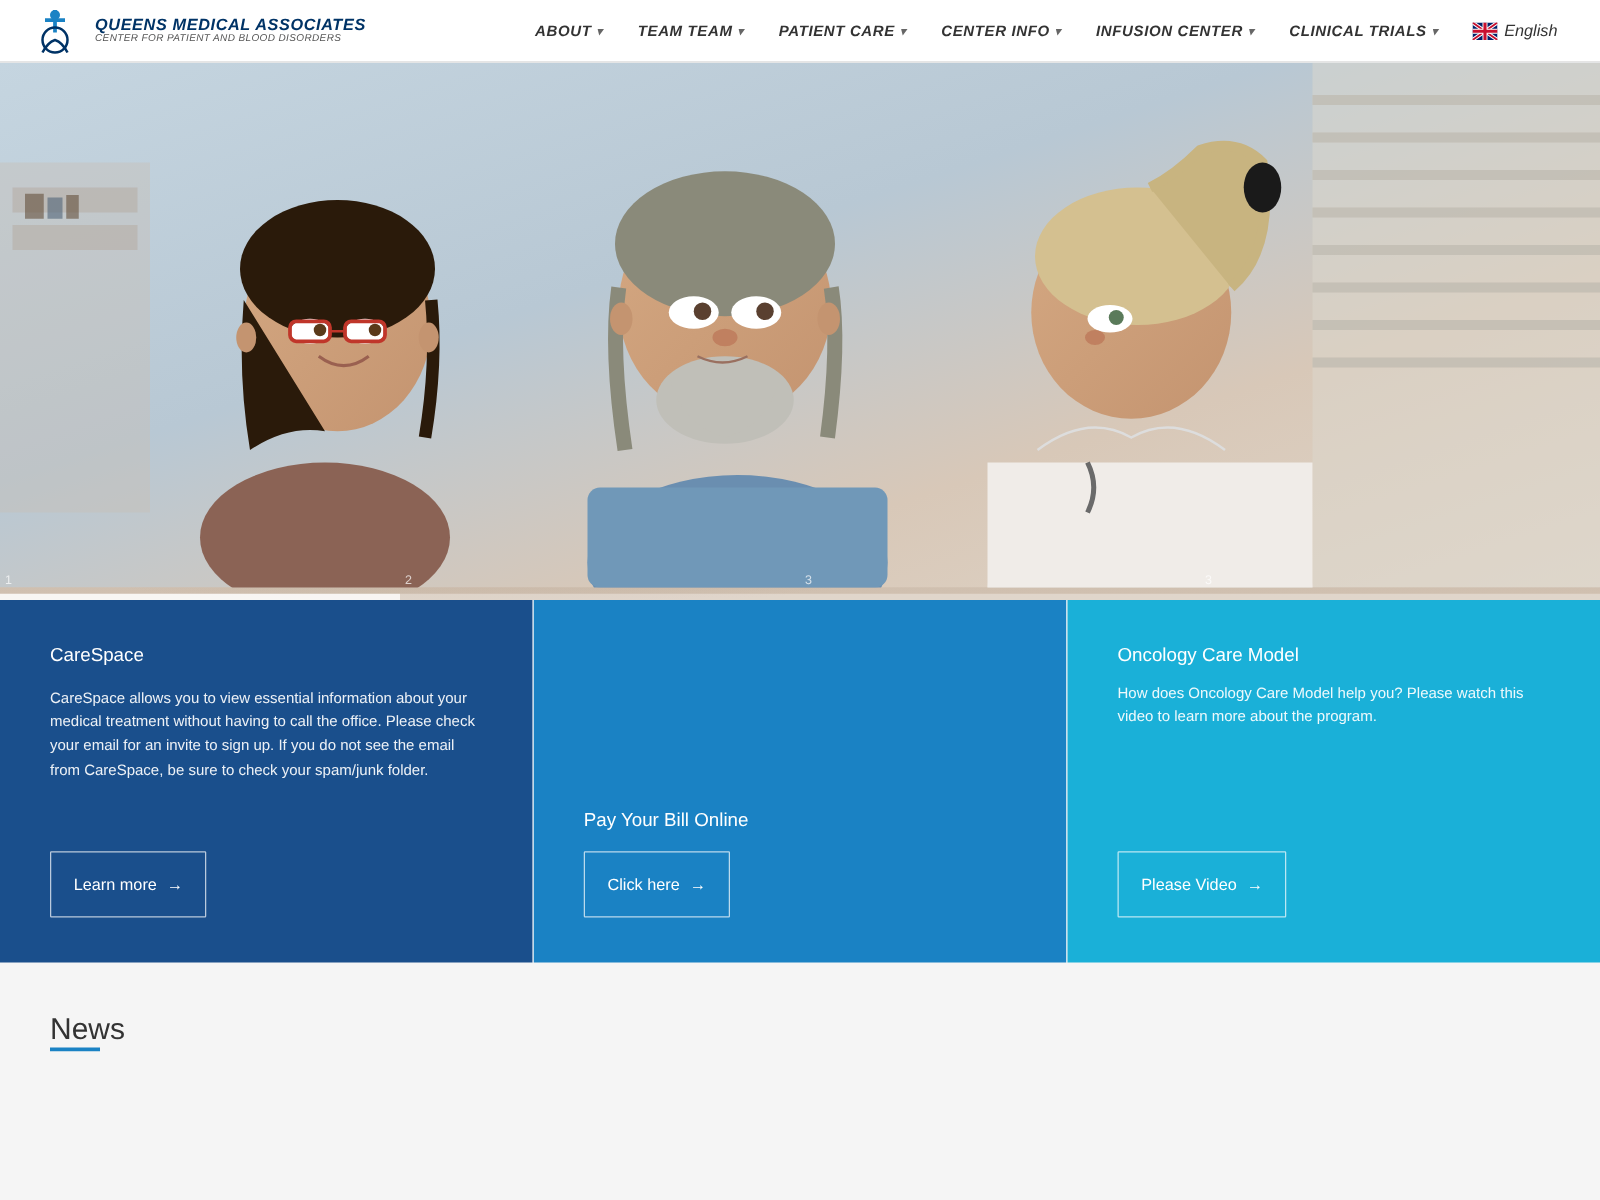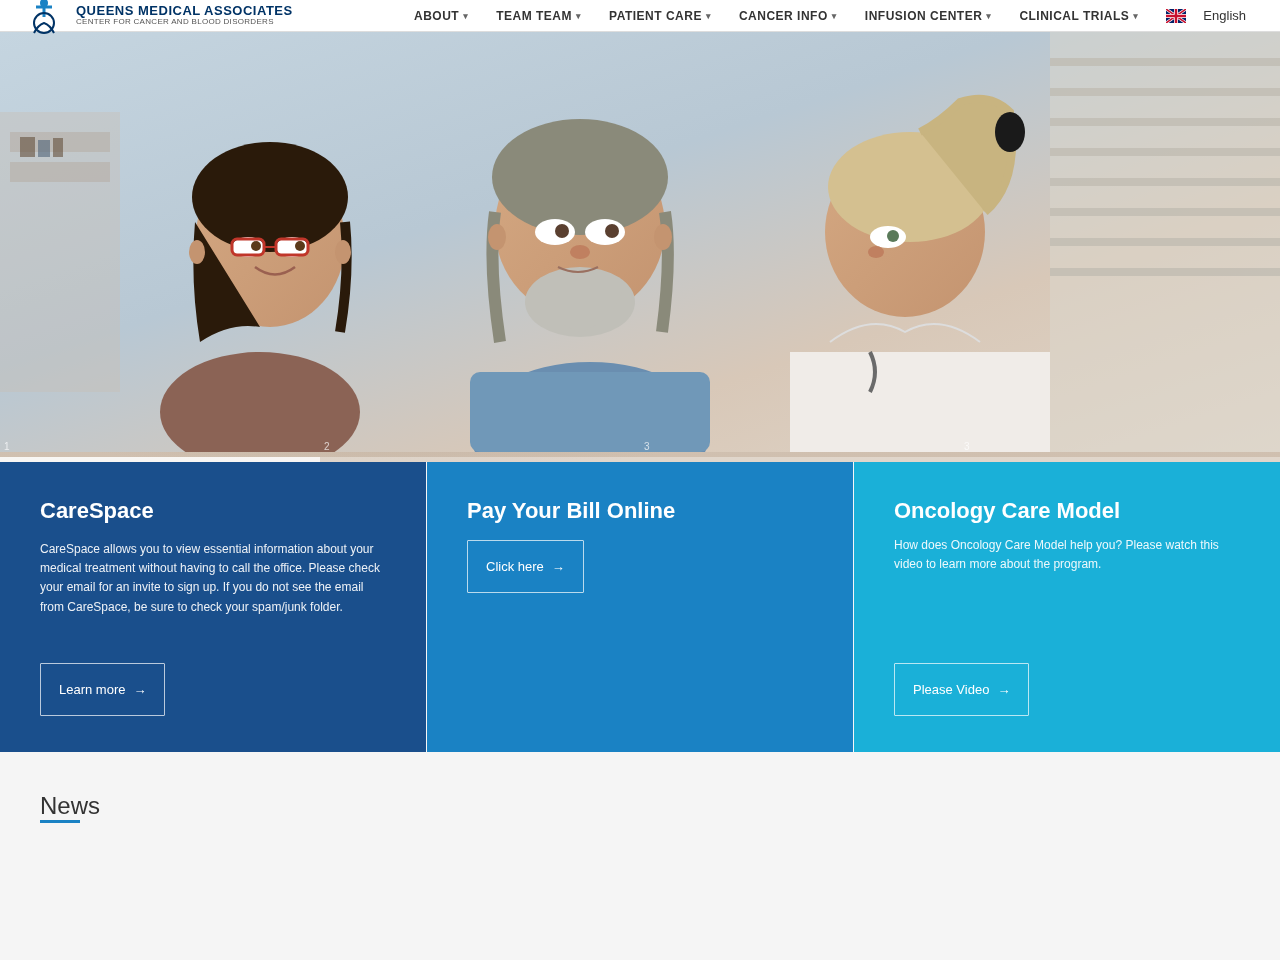--- a/index.html
+++ b/index.html
@@ -3,25 +3,26 @@
   <meta charset="utf-8">
   <style>
     * { margin: 0; padding: 0; box-sizing: border-box; }
     body { font-family: Arial, Helvetica, sans-serif; background: #f5f5f5; width: 1280px; }
 
     
     header {
       background: #fff;
       display: flex;
       align-items: center;
-      height: 32px;
+      height: 50px;
       padding: 13px 20px;
       border-bottom: 1px solid #ddd;
       position: relative;
       z-index: 10;
+      font-style: italic;
     }
     .logo-area {
       display: flex;
       align-items: center;
       min-width: 290px;
     }
     .logo-icon {
       width: 48px;
       height: 42px;
       margin-right: 8px;
@@ -63,21 +64,21 @@
       position: relative;
     }
     .nav-arrow {
       font-size: 9px;
       margin-left: 4px;
       color: #666;
     }
     .lang-item {
       display: flex;
       align-items: center;
-      gap: 17px;
+      gap: 5px;
       padding: 0 14px;
       font-size: 13px;
       color: #333;
       cursor: pointer;
       text-align: right;
     }
     .flag-icon {
       width: 20px;
       height: 14px;
     }
@@ -98,26 +99,26 @@
       min-height: 290px;
     }
     .card {
       flex: 1;
       padding: 36px 40px;
       display: flex;
       flex-direction: column;
       gap: 16px;
     }
     .card-blue-dark { background: #1a4f8c; }
-    .card-blue-mid  { background: #1a82c4; }
+    .card-blue-mid  { background: #1a82c4; justify-content: flex-end; }
     .card-blue-light { background: #1ab0d8; gap: 12px; }
 
     .card-title {
-      font-size: 22px;
-      font-weight: bold;
+      font-size: 15px;
+      font-weight: normal;
       color: #fff;
     }
     .card-text {
       font-size: 12px;
       color: rgba(255,255,255,0.92);
       line-height: 1.6;
       flex: 1;
     }
     .card-button {
       display: inline-flex;
@@ -217,41 +218,41 @@
     <svg class="logo-icon" viewBox="0 0 48 42" xmlns="http://www.w3.org/2000/svg">
 
       <line x1="24" y1="4" x2="24" y2="22" stroke="#1a82c4" stroke-width="3"></line>
       <line x1="16" y1="12" x2="32" y2="12" stroke="#1a82c4" stroke-width="3"></line>
       <ellipse cx="24" cy="28" rx="10" ry="10" fill="none" stroke="#003366" stroke-width="2"></ellipse>
       <path d="M14 38 Q18 30 24 28 Q30 30 34 38" fill="none" stroke="#003366" stroke-width="2"></path>
       <circle cx="24" cy="8" r="4" fill="#1a82c4"></circle>
     </svg>
     <div class="logo-text">
       <span class="logo-title">QUEENS MEDICAL ASSOCIATES</span>
-      <span class="logo-subtitle">CENTER FOR CANCER AND BLOOD DISORDERS</span>
+      <span class="logo-subtitle">CENTER FOR PATIENT AND BLOOD DISORDERS</span>
     </div>
   </div>
 
   <nav>
 
     <div id="nav-items-container" style="display:flex;align-items:flex-start;">
         <div class="nav-item">
           <span>ABOUT</span>
           <span class="nav-arrow">▾</span>
         </div>
         <div class="nav-item">
           <span>TEAM TEAM</span>
           <span class="nav-arrow">▾</span>
         </div>
         <div class="nav-item">
           <span>PATIENT CARE</span>
           <span class="nav-arrow">▾</span>
         </div>
         <div class="nav-item">
-          <span>CANCER INFO</span>
+          <span>CENTER INFO</span>
           <span class="nav-arrow">▾</span>
         </div>
         <div class="nav-item">
           <span>INFUSION CENTER</span>
           <span class="nav-arrow">▾</span>
         </div>
         <div class="nav-item">
           <span>CLINICAL TRIALS</span>
           <span class="nav-arrow">▾</span>
         </div>

